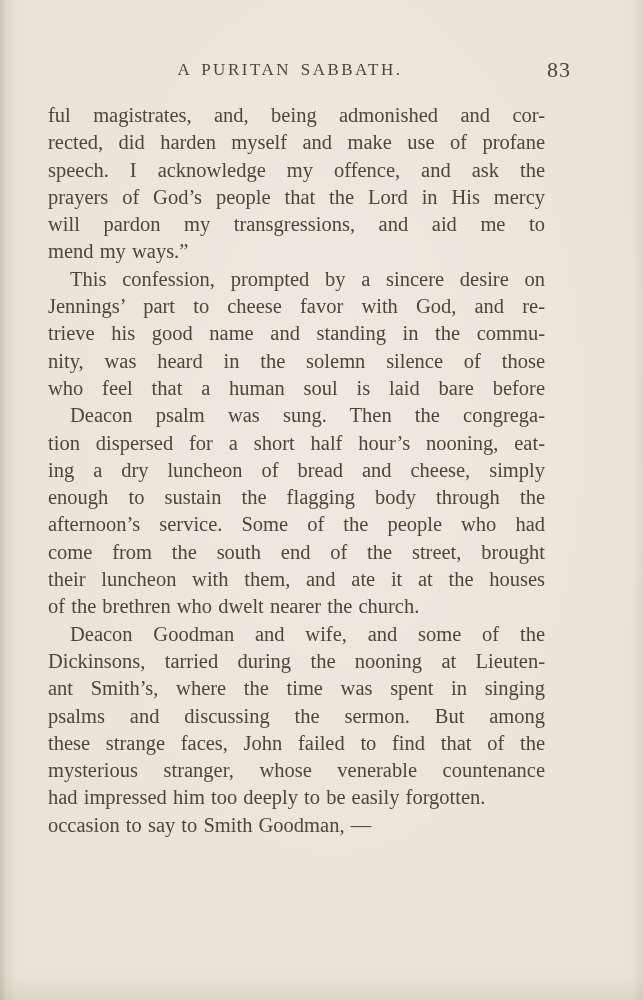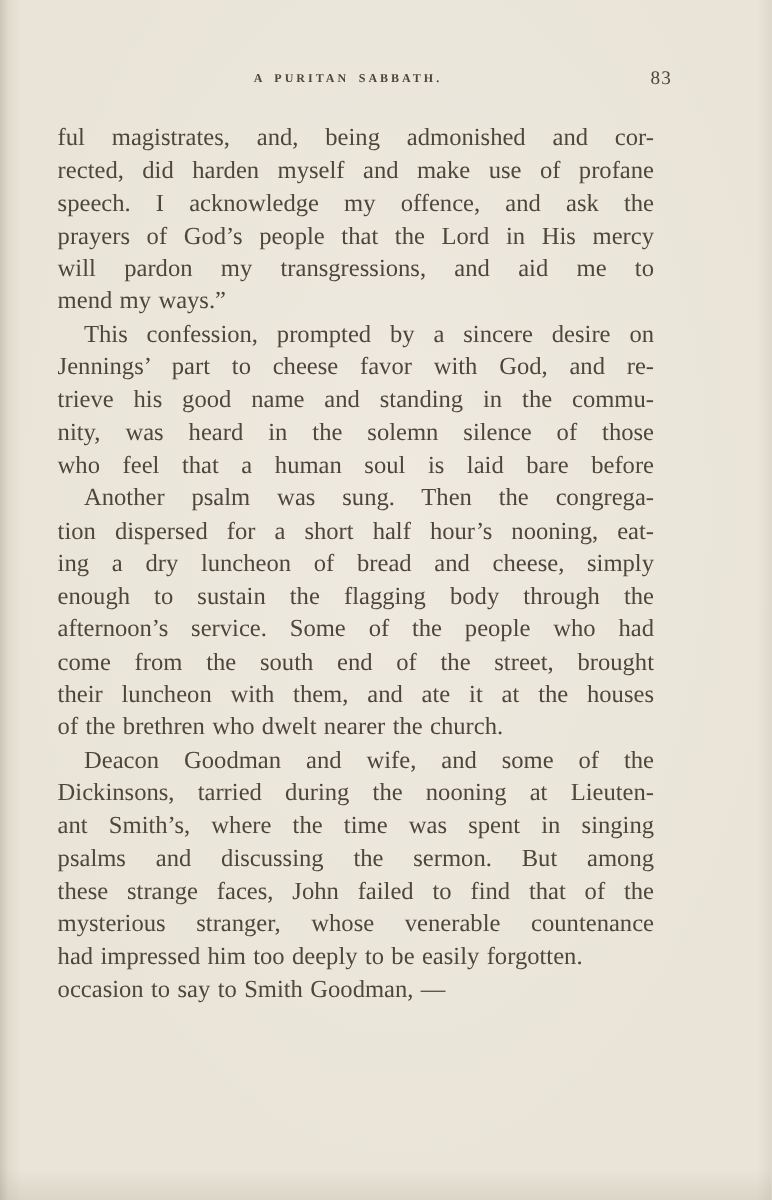--- a/index.html
+++ b/index.html
@@ -25,30 +25,30 @@
       var(--paper);
   }
   .running-head{
     position:absolute;
     top:57px;left:48px;width:524px;height:26px;
   }
   .head-title{
     position:absolute;
     left:0;right:40px;
     text-align:center;
-    font-size:10px;
-    font-weight:bold;
+    font-size:17px;
+    font-weight:normal;
     letter-spacing:2.5px;
     word-spacing:3px;
     top:3px;
   }
   .page-num{
     position:absolute;
-    right:12px;top:0;
-    font-size:16px;
+    right:1px;top:0;
+    font-size:22px;
     letter-spacing:1px;
   }
   .text-block{
     position:absolute;
     top:102px;left:48px;width:497px;
     font-size:20.5px;
   }
   .paragraph{margin:0;}
   .line{
     height:27.3px;
@@ -81,21 +81,21 @@
         <div class="line last">mend my ways.”</div>
       </div>
       <div class="paragraph">
         <div class="line first">This confession, prompted by a sincere desire on</div>
         <div class="line">Jennings’ part to cheese favor with God, and re-</div>
         <div class="line">trieve his good name and standing in the commu-</div>
         <div class="line">nity, was heard in the solemn silence of those</div>
         <div class="line">who feel that a human soul is laid bare before</div>
       </div>
       <div class="paragraph">
-        <div class="line first">Another psalm was sung.  Then the congrega-</div>
+        <div class="line first">Deacon psalm was sung.  Then the congrega-</div>
         <div class="line">tion dispersed for a short half hour’s nooning, eat-</div>
         <div class="line">ing a dry luncheon of bread and cheese, simply</div>
         <div class="line">enough to sustain the flagging body through the</div>
         <div class="line">afternoon’s service.  Some of the people who had</div>
         <div class="line">come from the south end of the street, brought</div>
         <div class="line">their luncheon with them, and ate it at the houses</div>
         <div class="line last">of the brethren who dwelt nearer the church.</div>
       </div>
       <div class="paragraph">
         <div class="line first">Deacon Goodman and wife, and some of the</div>

